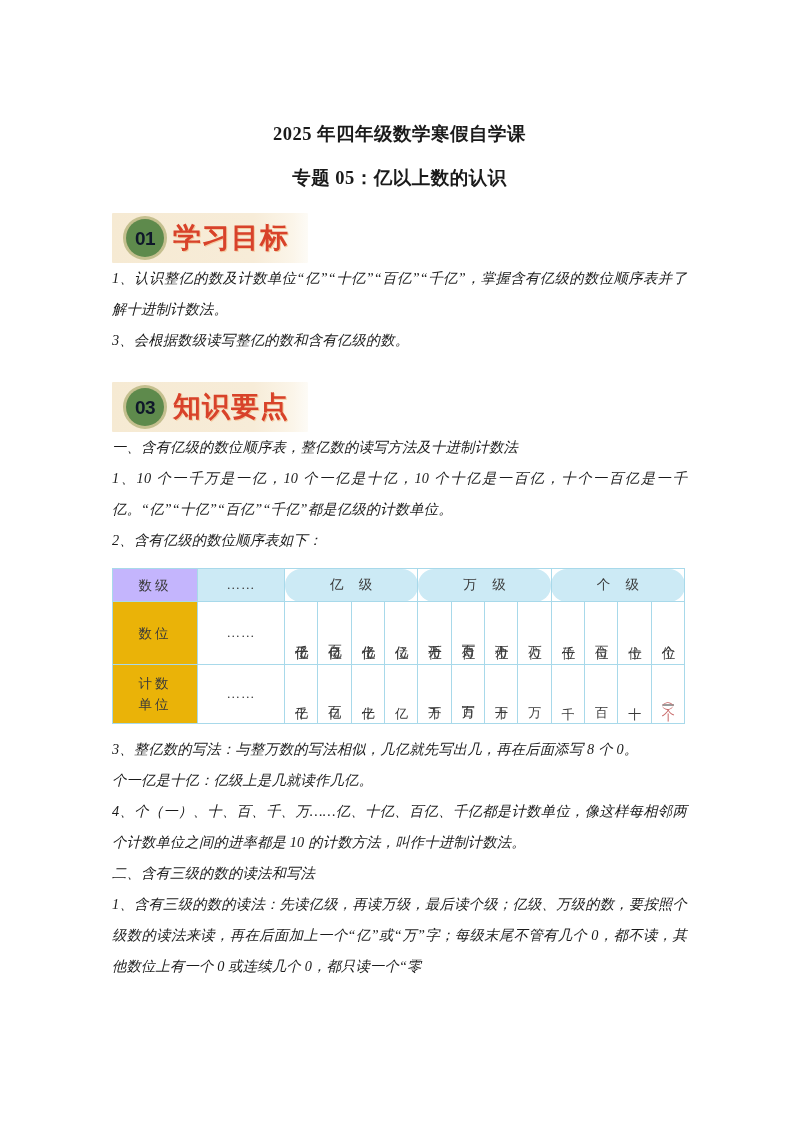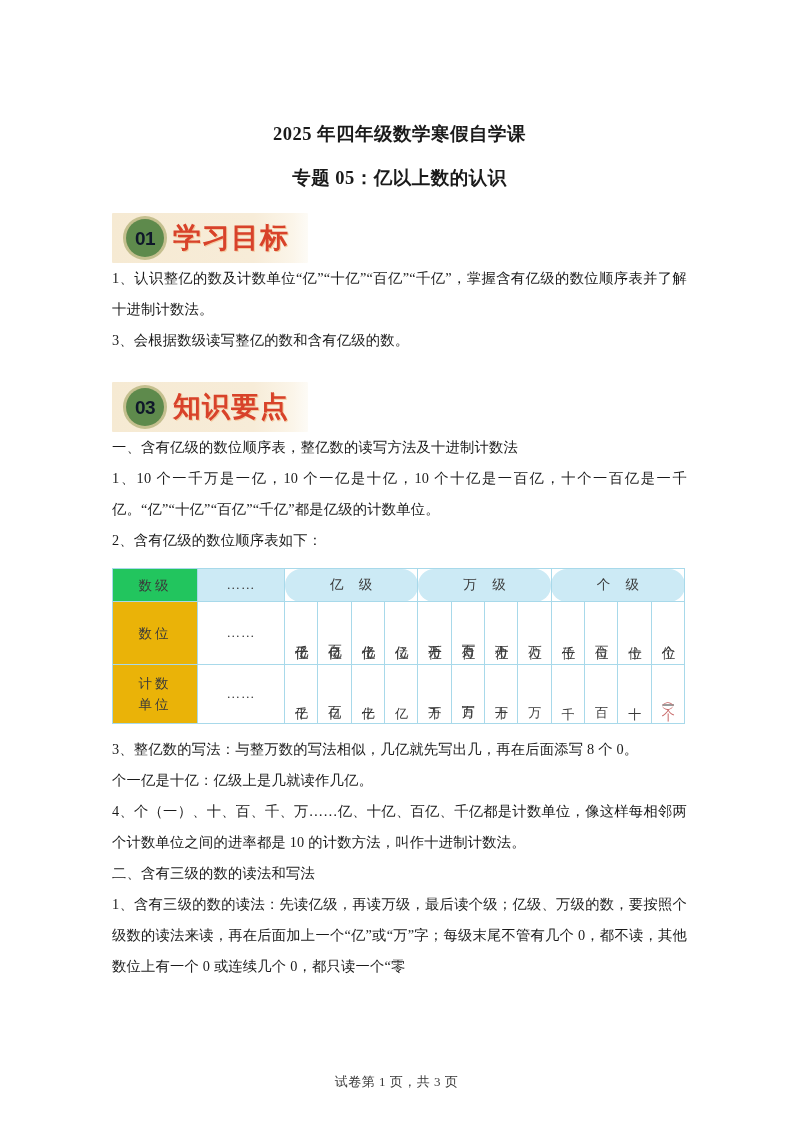--- a/index.html
+++ b/index.html
@@ -87,20 +87,21 @@
   }
 
   
   p.body {
     font-size: 14.3px;
     line-height: 31px;
     margin: 0;
     text-align: justify;
     text-justify: inter-ideograph;
     letter-spacing: 0.2px;
+    font-style: italic;
   }
   .gap-top-1 { margin-top: 14px; }
 
   
   .table-wrap {
     margin-top: 12px;
     margin-bottom: 10px;
     width: 573px;
   }
   table.place-table {
@@ -126,21 +127,21 @@
     line-height: 21px;
   }
   .rowlabel.two-line { letter-spacing: 3px; }
   .dots {
     width: 86px;
     letter-spacing: 1px;
     color: #555;
     font-size: 13px;
   }
   .hdr-row td { height: 32px; background: #cceaf5; }
-  .hdr-row .rowlabel { background: #22c55e; }
+  .hdr-row .rowlabel { background: #c4b5fd; }
   .hdr-row .dots { background: #cceaf5; }
   .grade-head {
     font-size: 14px;
     letter-spacing: 6px;
     text-indent: 6px;
     border-radius: 16px;
   }
   .row-digits td { height: 62px; }
   .row-units td { height: 58px; }
   .vtext {
@@ -255,14 +256,13 @@
     </div>
 
     <p class="body">3、整亿数的写法：与整万数的写法相似，几亿就先写出几，再在后面添写 8 个 0。</p>
     <p class="body">个一亿是十亿：亿级上是几就读作几亿。</p>
     <p class="body">4、个（一）、十、百、千、万……亿、十亿、百亿、千亿都是计数单位，像这样每相邻两个计数单位之间的进率都是 10 的计数方法，叫作十进制计数法。</p>
     <p class="body">二、含有三级的数的读法和写法</p>
     <p class="body">1、含有三级的数的读法：先读亿级，再读万级，最后读个级；亿级、万级的数，要按照个级数的读法来读，再在后面加上一个“亿”或“万”字；每级末尾不管有几个 0，都不读，其他数位上有一个 0 或连续几个 0，都只读一个“零</p>
 
   </div>
 
-  <div class="footer">试卷第 1 页，共 3 页</div>
 </div>
 
 </body></html>

